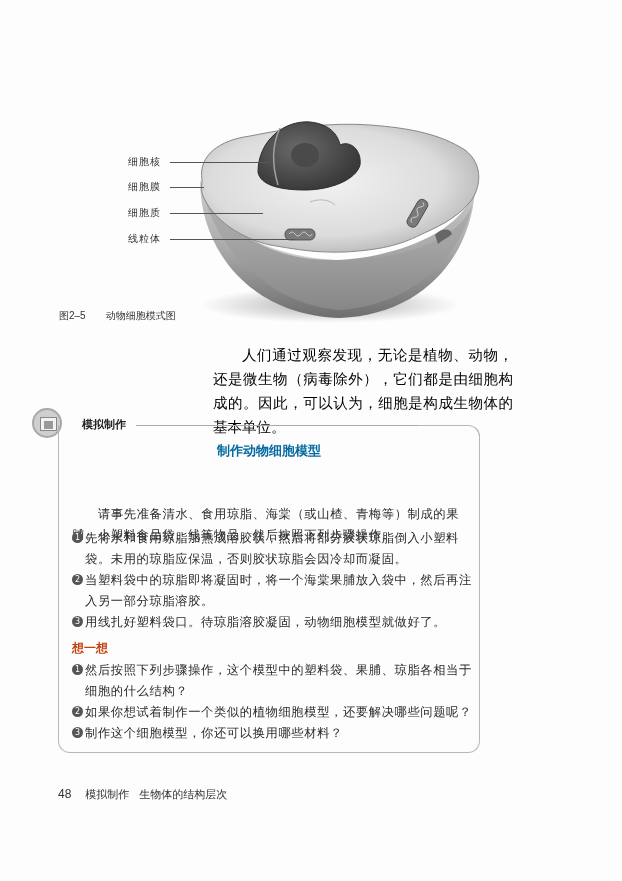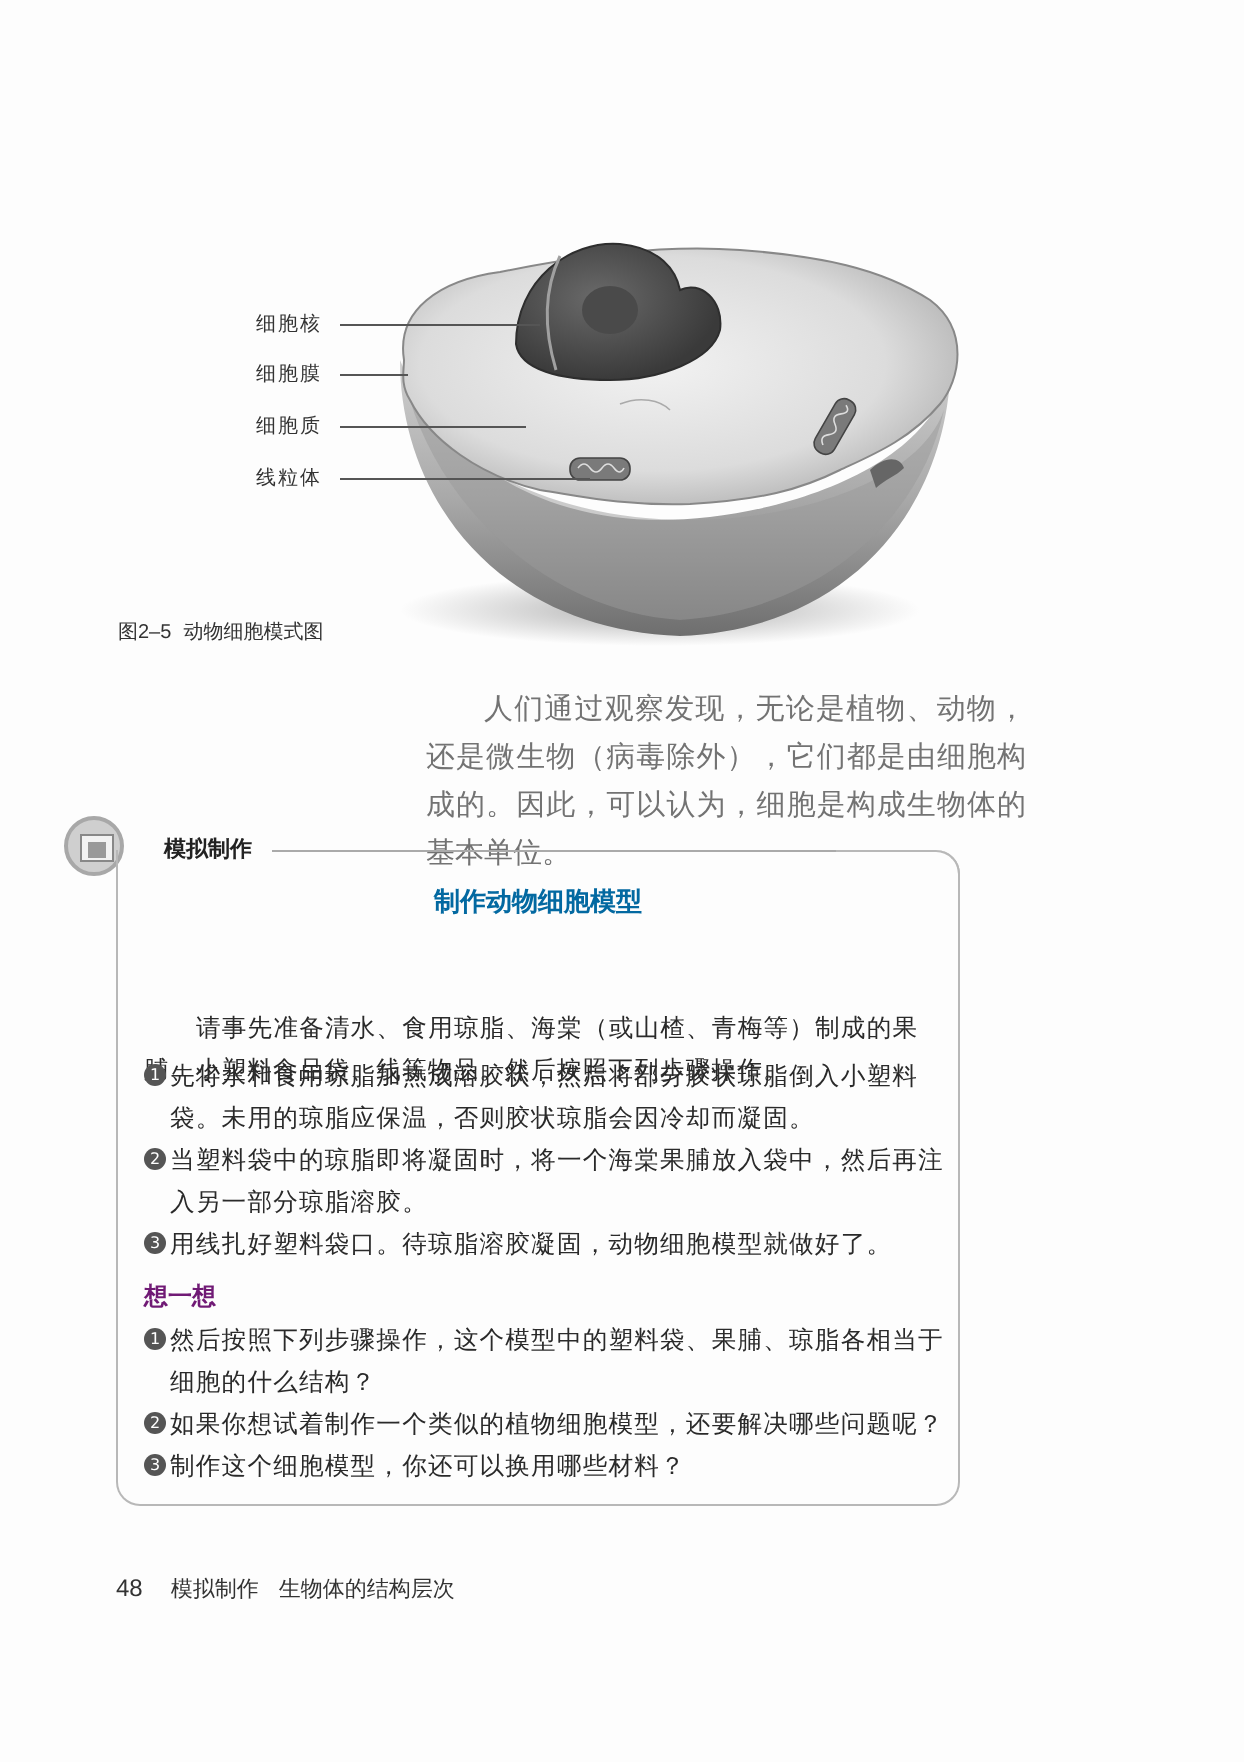--- a/index.html
+++ b/index.html
@@ -7,42 +7,42 @@
     width:622px; height:881px; background:#fdfdfd; position:relative; overflow:hidden;
     font-family:"DejaVu Serif", "Liberation Serif", serif; color:#2a2a2a;
   }
   .abs { position:absolute; }
   
   .figure { left:0; top:0; width:548px; height:340px; }
   .cell-svg { position:absolute; left:180px; top:110px; }
   .label { position:absolute; font-size:10px; color:#333; letter-spacing:1px; font-family:"DejaVu Serif", serif; }
   .leader { position:absolute; height:1px; background:#555; }
   .caption { left:59px; top:309px; font-size:10px; color:#333; font-family:"DejaVu Sans", sans-serif; }
-  .caption .fig-no { font-family:"Liberation Sans", sans-serif; margin-right:6px; }
+  .caption .fig-no { font-family:"Liberation Sans", sans-serif; margin-right:20px; }
   
-  .para { left:213px; top:343px; width:300px; font-size:14.5px; line-height:24px; color:#737373; font-family:"DejaVu Sans", sans-serif; }
+  .para { left:213px; top:343px; width:300px; font-size:14.5px; line-height:24px; color:#000000; font-family:"DejaVu Sans", sans-serif; }
   .para p { margin:0; text-indent:29px; text-align:justify; }
   
   .sec-icon { left:32px; top:408px; width:30px; height:30px; border-radius:50%; background:#cfcfcf; border:2px solid #a8a8a8; box-sizing:border-box; }
   .sec-icon .inner { position:absolute; left:6px; top:7px; width:15px; height:12px; background:#f2f2f2; border:1px solid #888; }
   .sec-icon .inner2 { position:absolute; left:10px; top:11px; width:9px; height:8px; background:#999; }
   .sec-title { left:82px; top:417px; font-size:11px; font-weight:bold; color:#222; font-family:"DejaVu Sans", sans-serif; }
   .sec-rule { left:136px; top:425px; width:290px; height:1px; background:#aaa; }
   
   .box { left:58px; top:425px; width:422px; height:328px; border:1.5px solid #b8b8b8; border-top:none; border-radius:0 12px 12px 12px; box-sizing:border-box; }
   .box-top-right { left:418px; top:425px; width:62px; height:14px; border-top:1.5px solid #b8b8b8; border-right:1.5px solid #b8b8b8; border-radius:0 12px 0 0; box-sizing:border-box; }
   .activity-title { left:58px; top:442px; width:422px; text-align:center; font-size:13px; font-weight:bold; font-family:"DejaVu Sans", sans-serif; color:#0369a1; }
   .body-text { left:72px; width:400px; font-size:12.3px; line-height:21px; color:#2a2a2a; letter-spacing:0.6px; }
   .intro { top:504px; }
   .intro p { margin:0; text-indent:26px; }
   .steps { top:528px; }
   .item { display:flex; }
   .num { flex:0 0 auto; display:inline-block; width:11px; height:11px; border-radius:50%; background:#555; color:#fff; font-size:8px; line-height:11px; text-align:center; margin-top:4px; margin-right:2px; font-family:"DejaVu Sans", sans-serif; letter-spacing:0; }
   .item-text { flex:1; }
-  .think-title { left:72px; top:640px; font-size:12px; font-weight:bold; color:#701a75; font-family:"DejaVu Sans", sans-serif; }
+  .think-title { left:72px; top:640px; font-size:12px; font-weight:bold; color:#c2410c; font-family:"DejaVu Sans", sans-serif; }
   .questions { top:660px; }
   
   .footer { left:58px; top:787px; font-size:11px; color:#333; font-family:"DejaVu Sans", sans-serif; }
   .footer .pg { font-family:"Liberation Sans", sans-serif; margin-right:14px; font-size:12px; }
   .footer .unit { margin-right:10px; }
 </style>
 </head>
 <body>
 
 <div class="abs figure">

